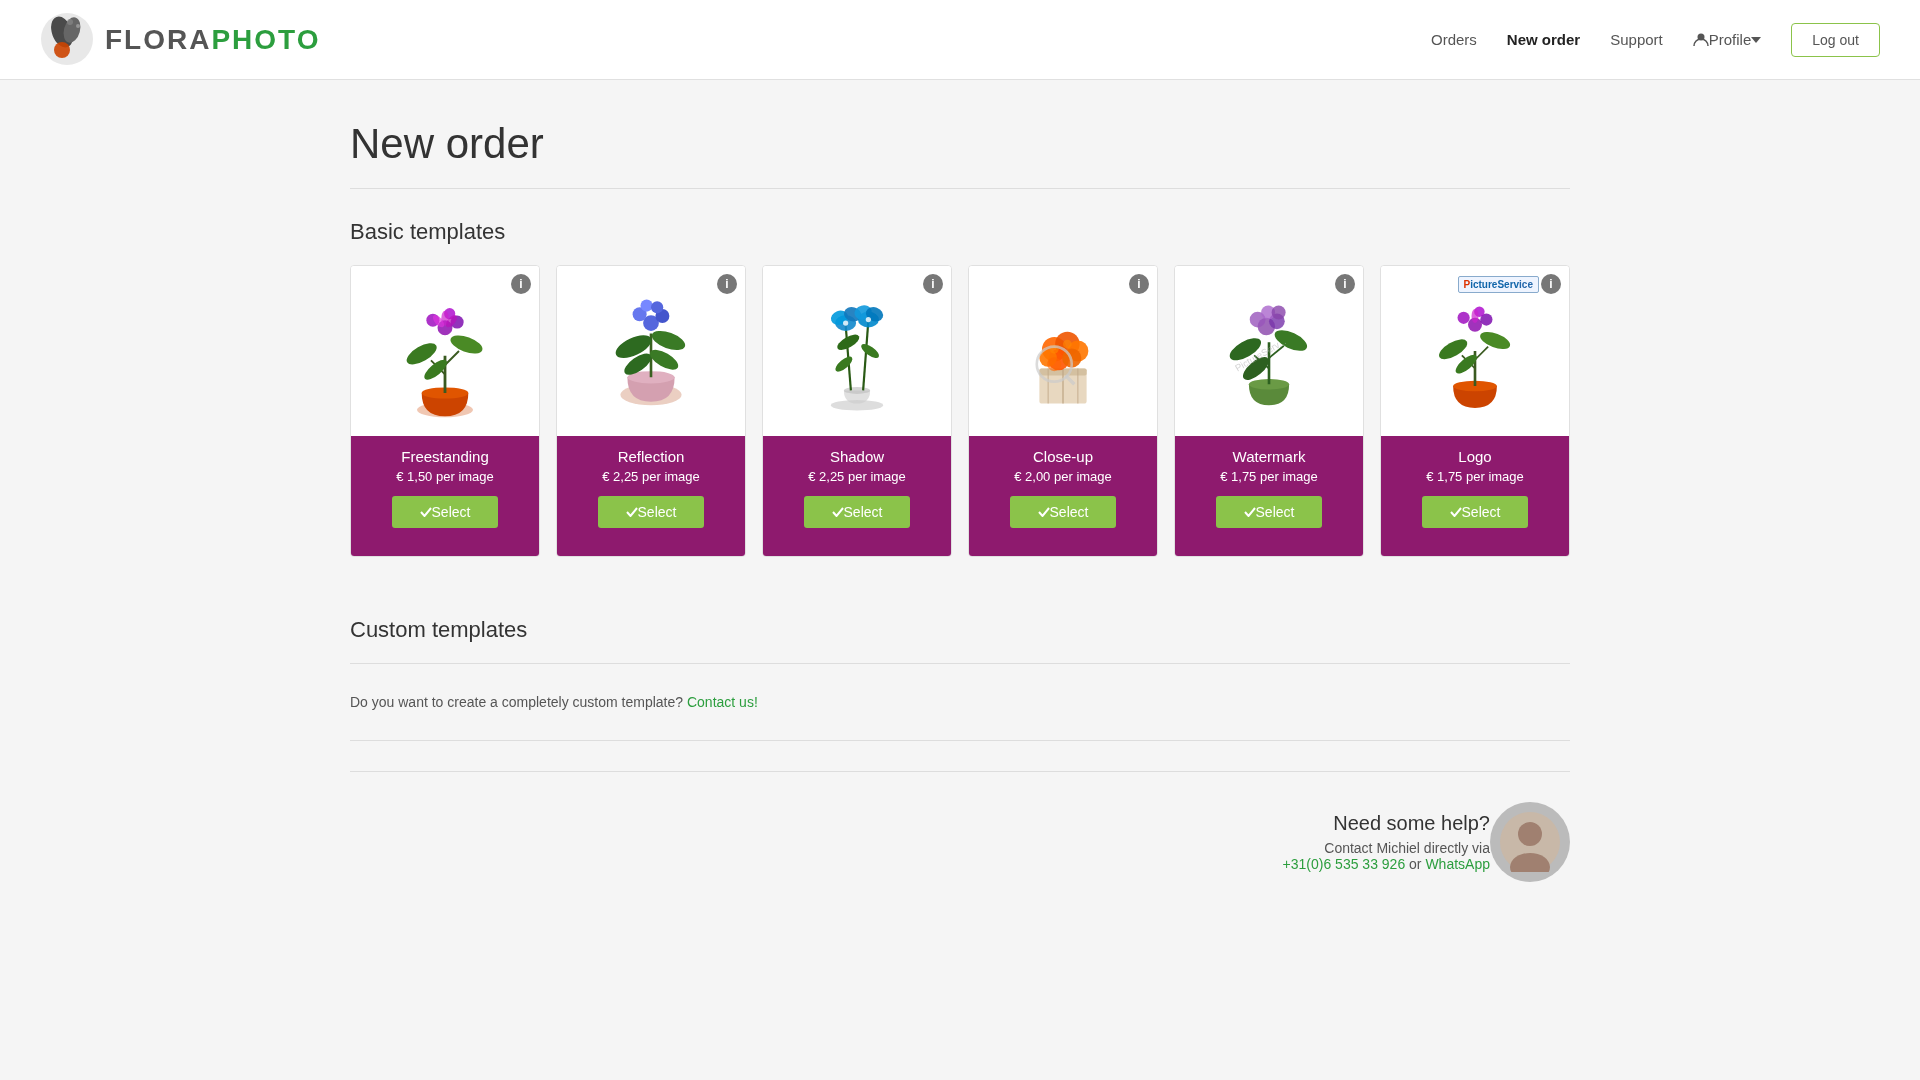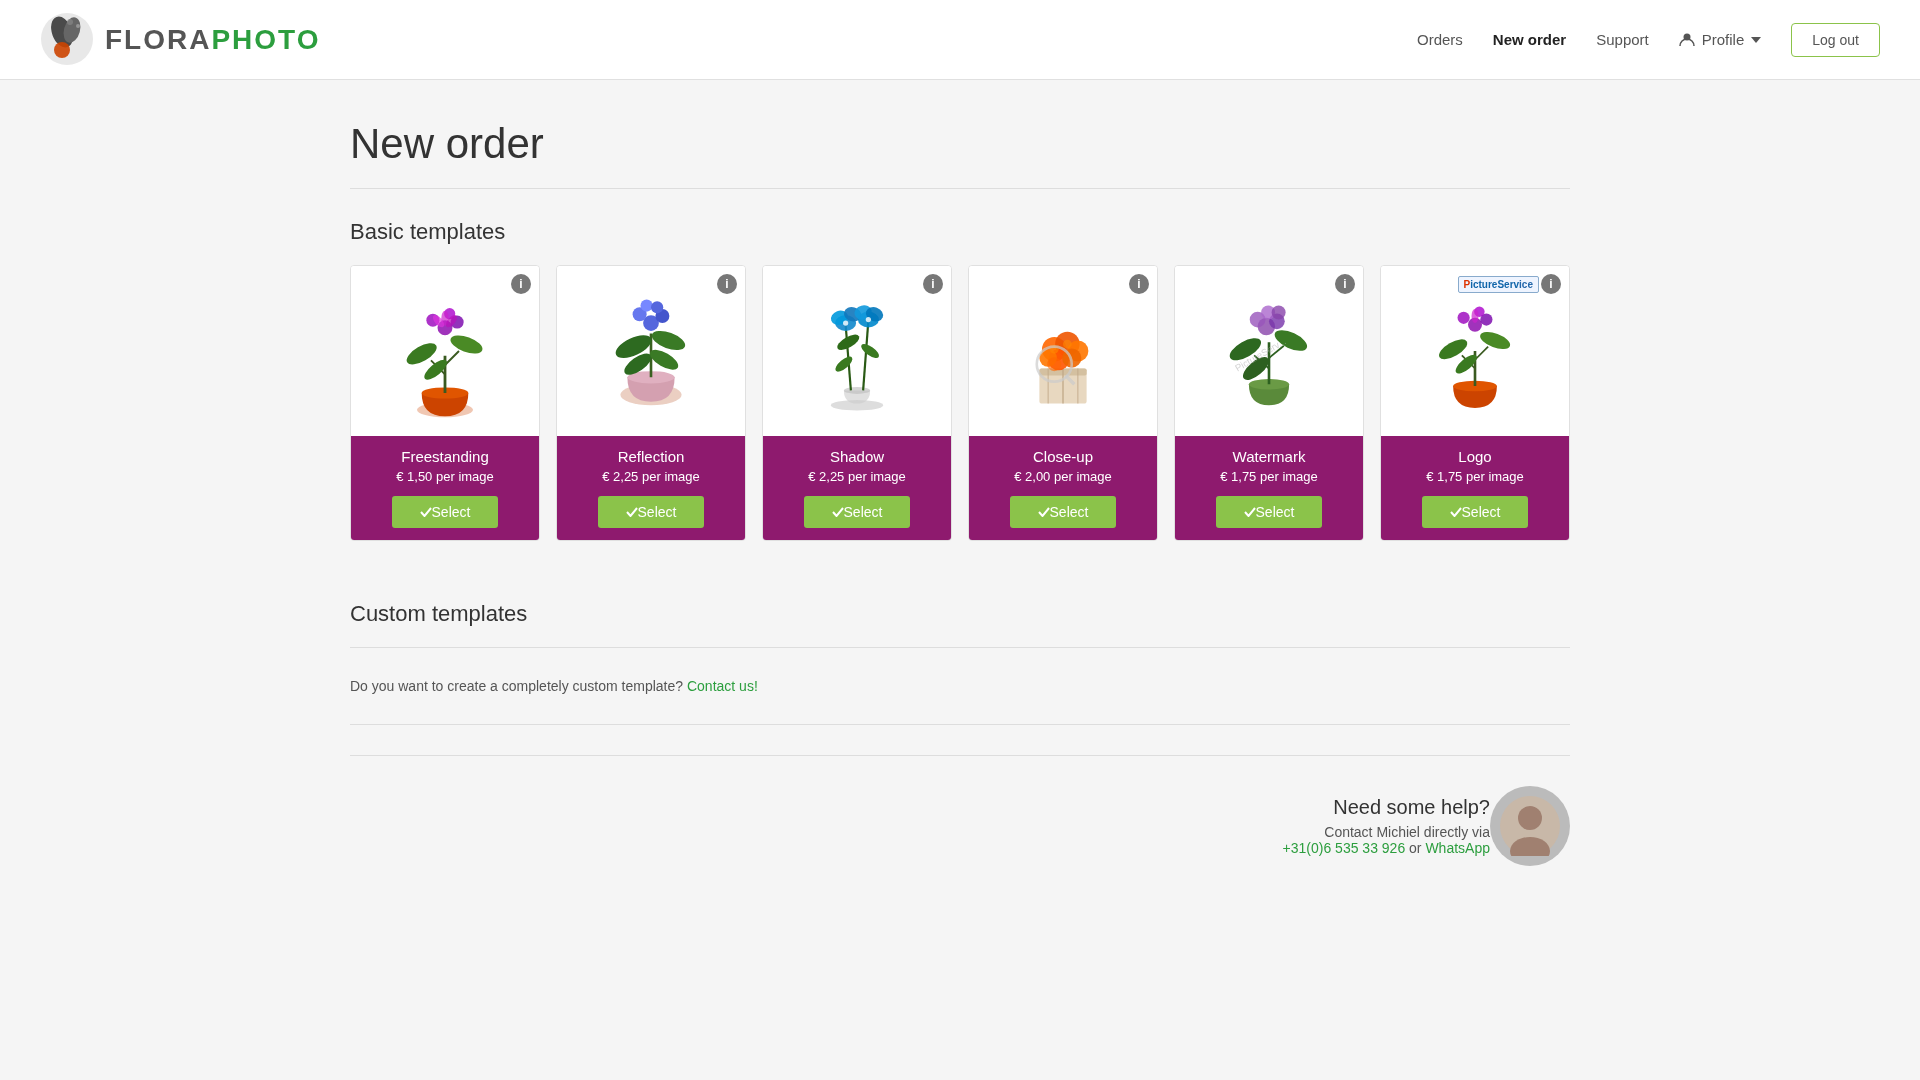--- a/index.html
+++ b/index.html
@@ -38,21 +38,21 @@
       font-size: 15px;
       cursor: pointer;
     }
     .nav-link.active {
       font-weight: 700;
       color: #222;
     }
     .profile-btn {
       display: flex;
       align-items: center;
-      gap: 7px;
+      gap: 0;
       color: #555;
       font-size: 15px;
       cursor: pointer;
       background: none;
       border: none;
     }
     .logout-btn {
       border: 1px solid #8bc34a;
       color: #555;
       background: none;
@@ -130,21 +130,21 @@
       display: flex;
       align-items: center;
       justify-content: center;
       cursor: pointer;
       z-index: 10;
     }
 
     .template-footer {
       background: #8e1a6e;
       color: #fff;
-      padding: 12px 10px 12px;
+      padding: 12px 10px 28px;
       text-align: center;
     }
     .template-name {
       font-size: 15px;
       font-weight: 500;
       margin-bottom: 4px;
     }
     .template-price {
       font-size: 13px;
       margin-bottom: 12px;

